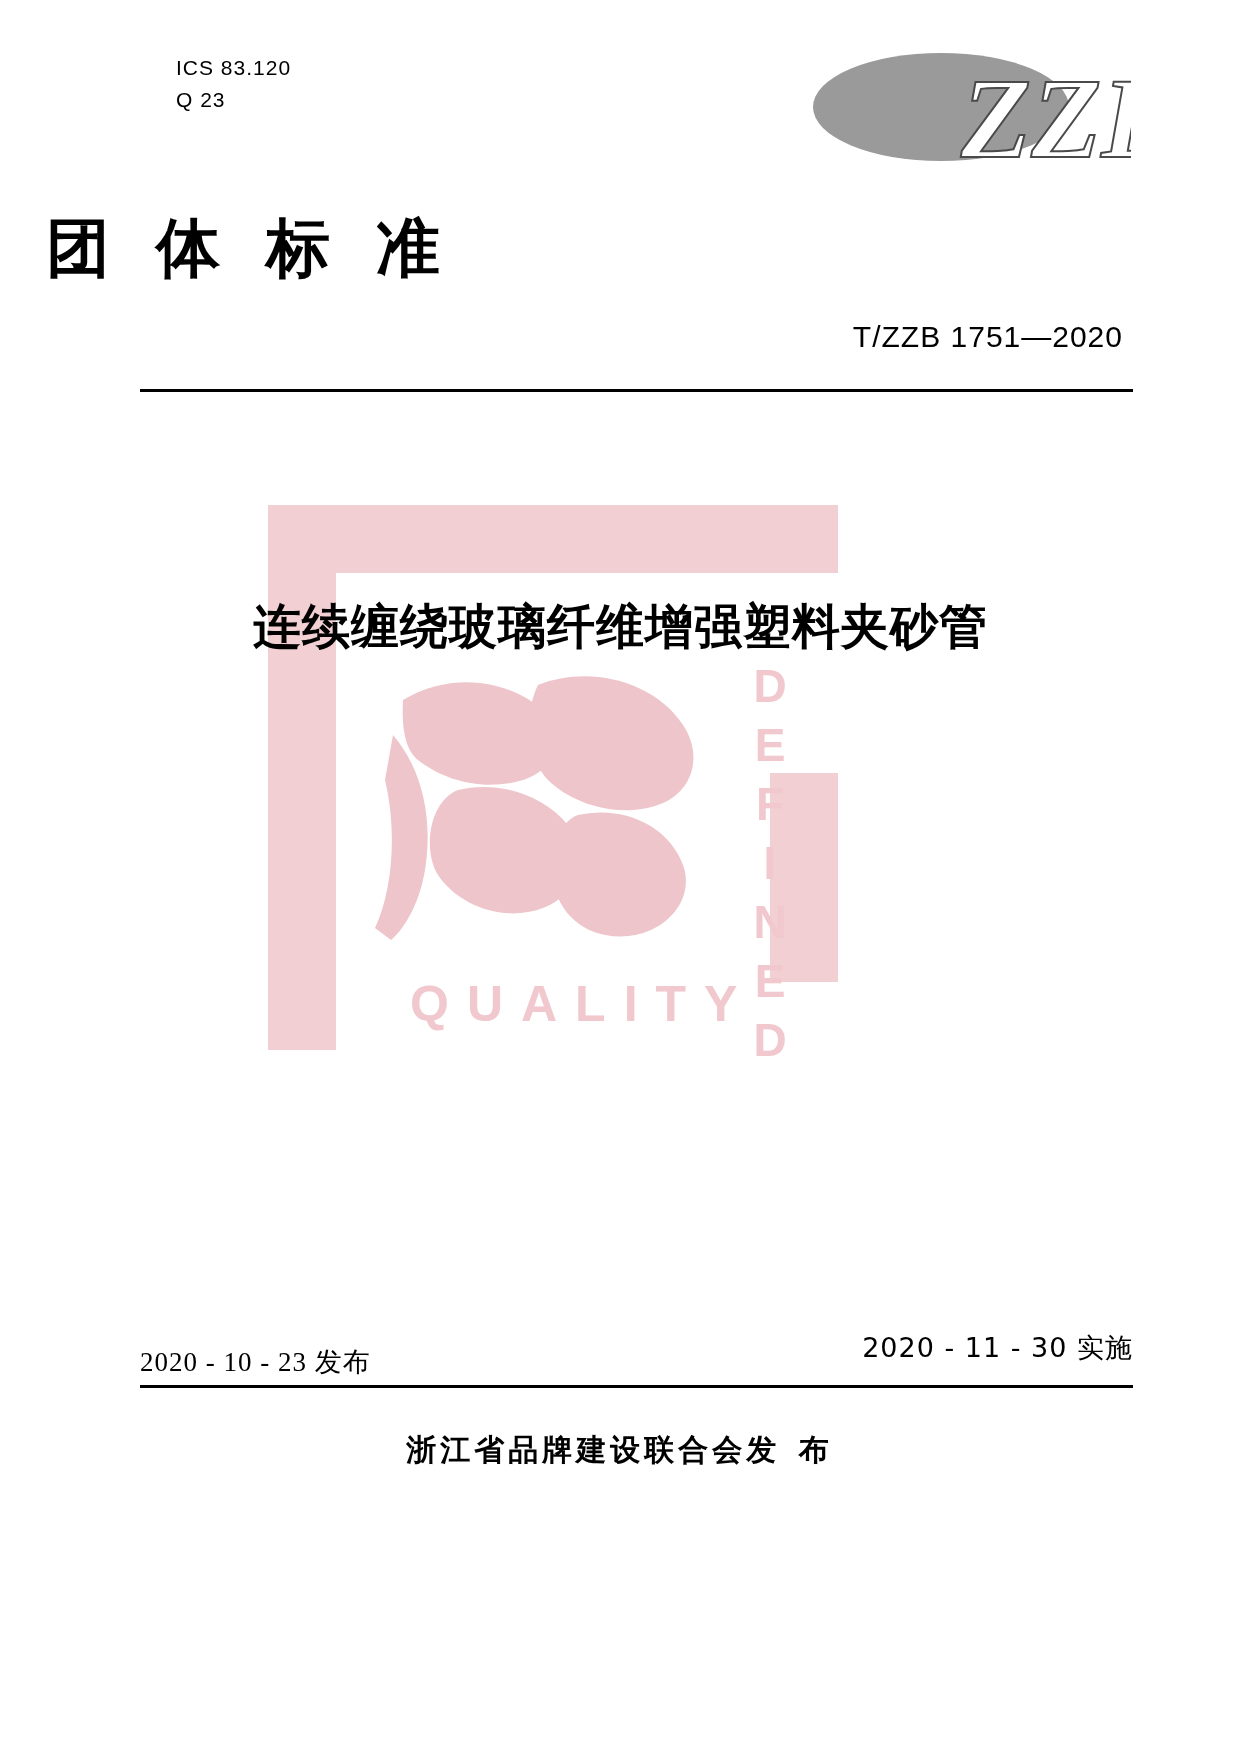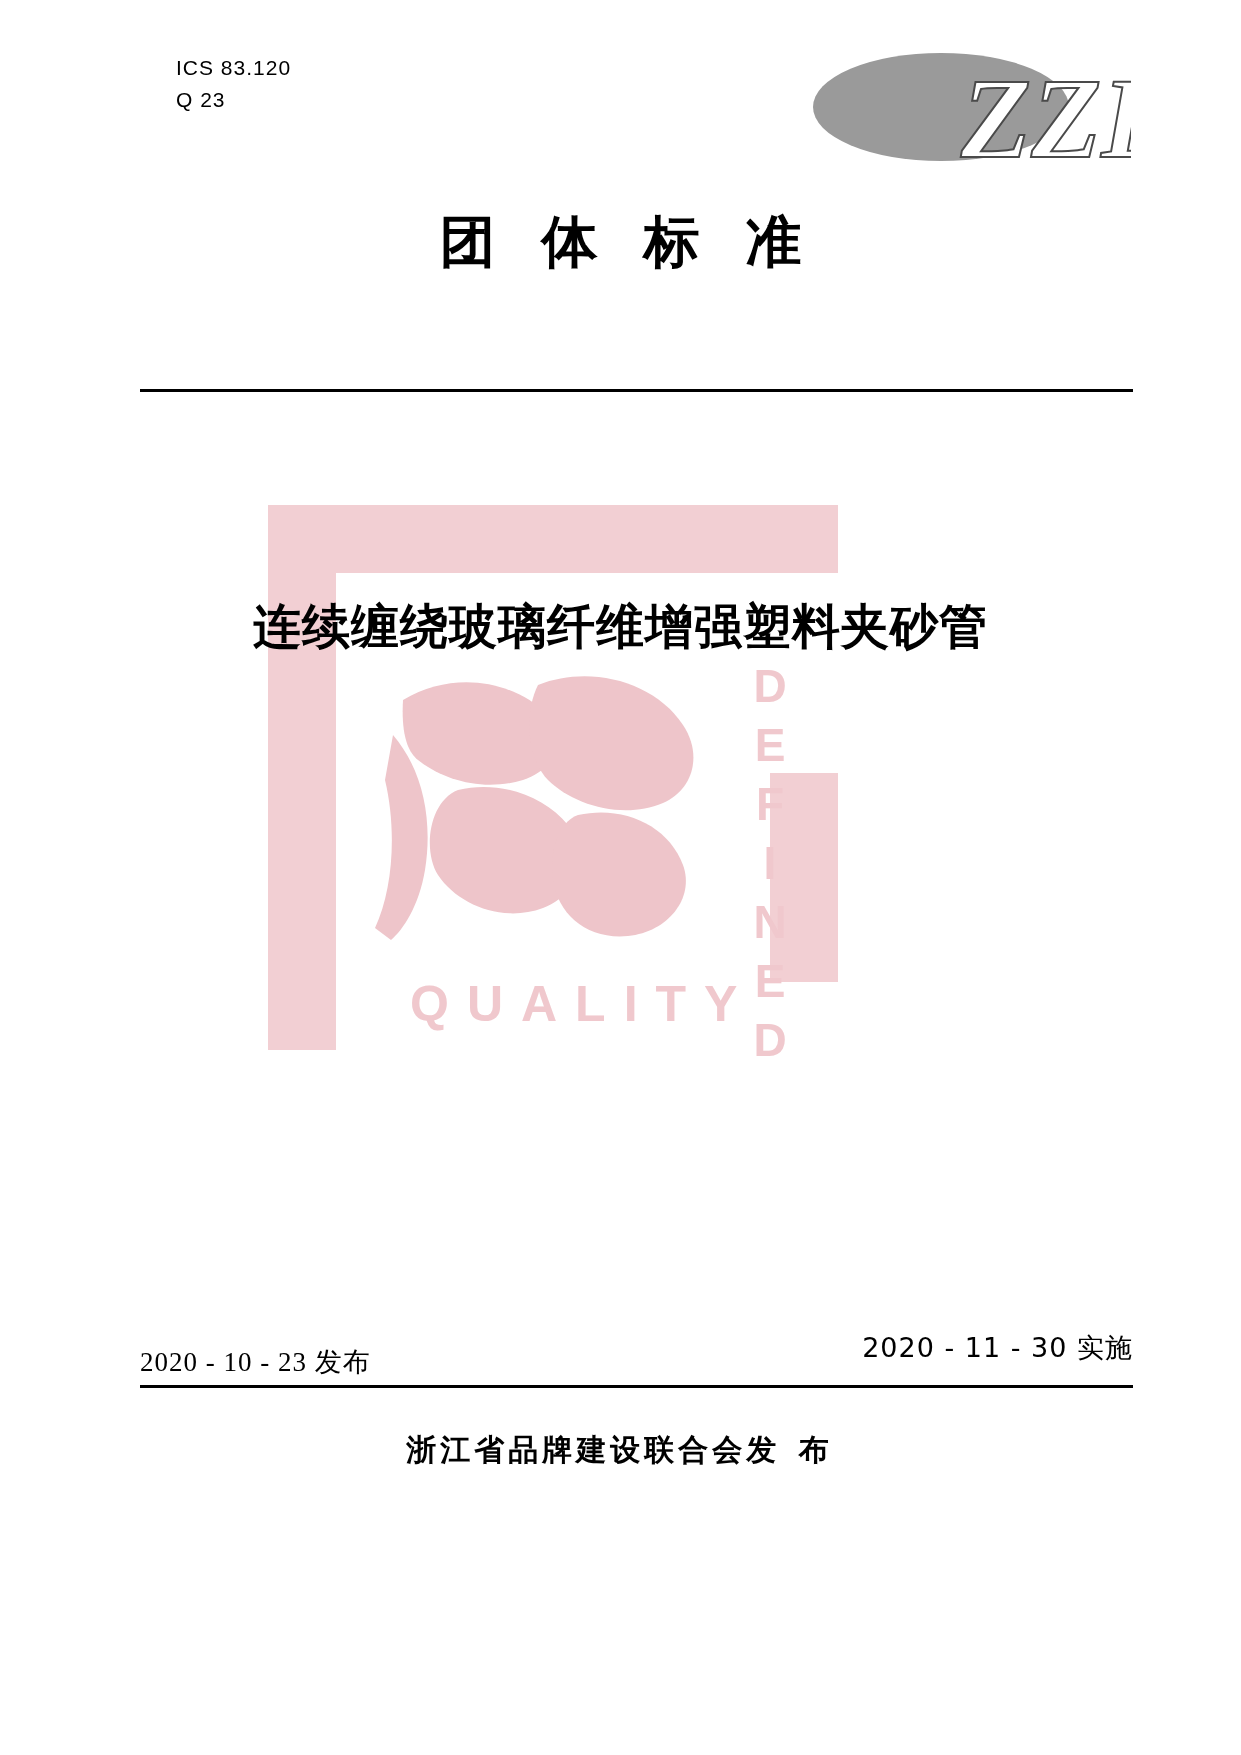--- a/index.html
+++ b/index.html
@@ -42,23 +42,22 @@
     height: 135px;
   }
   .zzb-logo svg { display: block; }
 
   
   .main-title {
     position: absolute;
     left: 0;
     right: 0;
     top: 205px;
-    text-align: center;
-    font-family: "DejaVu Sans", sans-serif;
-    font-size: 56px;
+    font-family: "DejaVu Sans", sans-serif;
+    font-size: 64px;
     font-weight: bold;
     letter-spacing: 46px;
     text-indent: 46px;
     color: #000;
   }
 
   
   .std-number {
     position: absolute;
     right: 118px;
@@ -224,20 +223,21 @@
 
   <div class="zzb-logo">
     <svg width="320" height="135" viewBox="0 0 320 135" xmlns="http://www.w3.org/2000/svg">
       <ellipse cx="130" cy="62" rx="128" ry="54" fill="#9a9a9a"></ellipse>
       <text x="150" y="112" font-family="Liberation Serif, serif" font-size="115" font-weight="bold" font-style="italic" fill="#ffffff" stroke="#4a4a4a" stroke-width="2">ZZB</text>
     </svg>
   </div>
 
   <div class="main-title">团体标准</div>
 
+  <div class="std-number">T/ZZB 1751—2020</div>
 
   <div class="rule-top"></div>
 
   <div class="watermark">
     <div class="frame"></div>
     <div class="frame-cut"></div>
     <div class="frame-cut2"></div>
     <svg class="brush" viewBox="0 0 390 330" xmlns="http://www.w3.org/2000/svg">
       <path d="M40 60 C90 30 150 40 185 75 C210 100 190 130 160 140 C120 152 80 140 55 120 C45 112 38 95 40 60 Z" fill="#eec5ca"></path>
       <path d="M175 45 C225 25 290 40 320 85 C340 115 330 150 300 163 C260 180 210 165 185 140 C165 120 160 75 175 45 Z" fill="#eec5ca"></path>

